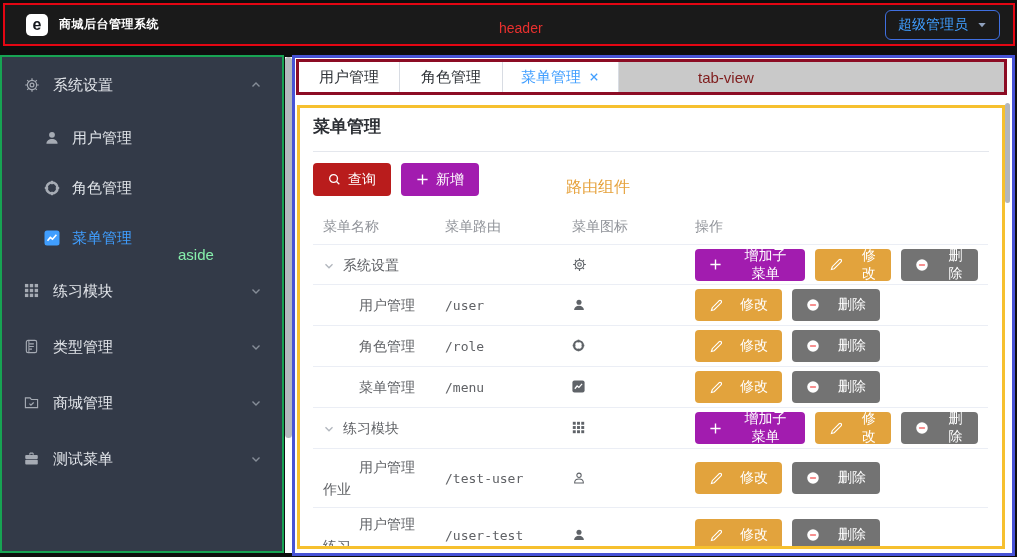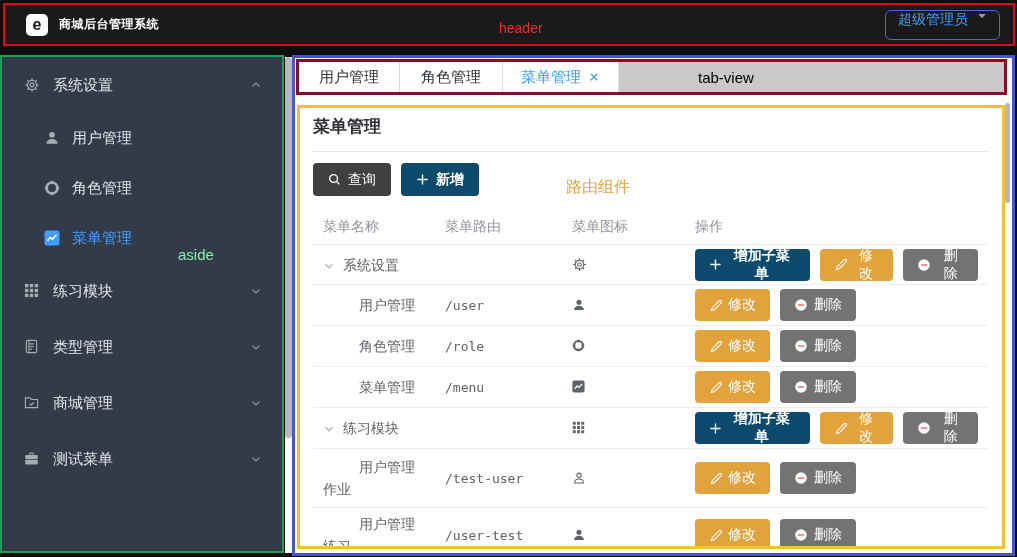--- a/index.html
+++ b/index.html
@@ -14,21 +14,21 @@
     position:absolute;left:3px;top:3px;width:1008px;height:39px;
     background:#1a1a1a;border:2px solid #e30613;
     display:flex;align-items:center;
   }
   .logo{width:22px;height:22px;margin-left:21px;border-radius:5px;background:#ffffff;
     color:#15181d;font-weight:bold;font-size:16px;line-height:21px;text-align:center;flex:0 0 auto;}
   .app-title{color:#ffffff;font-size:12px;font-weight:600;margin-left:11px;letter-spacing:.5px;}
   .header-annot{position:absolute;left:494px;top:15px;color:#e8302e;font-size:14px;}
   .user-btn{
     margin-left:auto;margin-right:13px;height:28px;padding:0 12px;
-    display:flex;align-items:flex-start;gap:9px;cursor:pointer;
+    display:flex;align-items:center;gap:9px;cursor:pointer;
     border:1px solid #3f6fe0;border-radius:6px;background:transparent;
     color:#409eff;font-size:14px;
   }
   
   .aside{
     position:absolute;left:0;top:55px;width:284px;height:498px;box-sizing:border-box;
     background:#333a48;border:2px solid #17a353;overflow:hidden;
   }
   .menu-item{height:56px;display:flex;align-items:center;padding:0 20px 0 22px;
     color:#e2e5ea;font-size:15px;cursor:pointer;}
@@ -54,51 +54,51 @@
     position:absolute;left:1px;top:1px;width:711px;height:36px;box-sizing:border-box;
     border:3px solid #8c0c24;display:flex;background:#ffffff;
   }
   .tab{display:flex;align-items:center;justify-content:center;gap:7px;
     height:100%;background:#ffffff;border-right:1px solid #d8dce3;
     font-size:15px;color:#2f3338;cursor:pointer;box-sizing:border-box;}
   .tab.t1{width:101px;}.tab.t2{width:103px;}.tab.t3{width:116px;}
   .tab.active{color:#409eff;}
   .tab-close{width:12px;height:12px;color:#409eff;cursor:pointer;}
   .tab-filler{flex:1;background:#c9c9c9;position:relative;}
-  .tab-annot{position:absolute;left:79px;top:7px;color:#000000;font-size:15px;}
+  .tab-annot{position:absolute;left:79px;top:7px;color:#7f1d1d;font-size:15px;}
   
   .content{
     position:absolute;left:2px;top:47px;width:708px;height:444px;box-sizing:border-box;
     border:3px solid #f6c02e;background:#ffffff;padding:8px 13px 0 13px;overflow:hidden;
   }
   .content-title{font-size:17px;font-weight:bold;color:#2b2e33;line-height:22px;}
   .content-divider{height:1px;background:#e4e7ed;margin-top:13px;}
   .toolbar{margin-top:11px;display:flex;align-items:center;height:33px;}
   .btn{display:inline-flex;align-items:center;justify-content:center;gap:7px;
     height:33px;border:none;border-radius:4px;color:#ffffff;font-size:14px;
     cursor:pointer;padding:0 15px;font-family:inherit;}
-  .btn-blue{background:#404040;}
-  .btn-green{background:#0c4a6e;font-weight:bold;}
+  .btn-blue{background:#b91c1c;}
+  .btn-green{background:#a21caf;}
   .route-annot{position:absolute;left:266px;top:69px;color:#e6a23c;font-size:16px;}
   
   .table{margin-top:13px;width:675px;font-size:14px;color:#606266;}
   .tr{display:flex;align-items:center;border-bottom:1px solid #ebeef5;box-sizing:border-box;}
   .td,.th{box-sizing:border-box;padding:0 10px;}
   .c1{width:122px;}.c2{width:127px;}.c3{width:123px;}.c4{width:303px;}
   .th{color:#909399;font-weight:normal;text-align:left;}
   .tr.head{height:36px;}
   .tr.r40{height:40px;}.tr.r41{height:41px;}.tr.r59{height:59px;}.tr.r55{height:55px;}
   .tree-arrow{display:inline-block;width:20px;color:#b1b6bd;vertical-align:middle;cursor:pointer;}
   .tree-indent{display:inline-block;width:16px;}
   .tree-ph{display:inline-block;width:20px;}
   .name-cell{line-height:22px;}
   .route{font-family:"DejaVu Sans Mono","Liberation Mono",monospace;font-size:13px;}
   .cell-icon{width:16px;height:16px;color:#5f6368;display:inline-block;vertical-align:middle;}
   .ops{display:flex;align-items:center;gap:10px;}
-  .btn-sm{height:32px;padding:0 14px;gap:6px;}
+  .btn-sm{height:32px;padding:0 14px;gap:18px;}
   .btn-orange{background:#e2a33d;}
   .btn-red{background:#737373;}
   svg{display:block;}
 </style>
 </head>
 <body>
 
 <div class="app-header">
   <div class="logo">e</div>
   <div class="app-title">商城后台管理系统</div>

